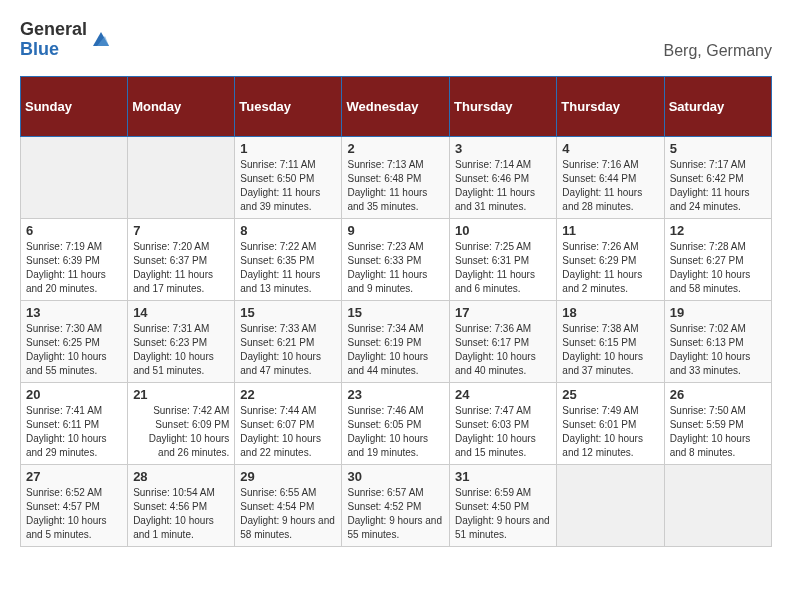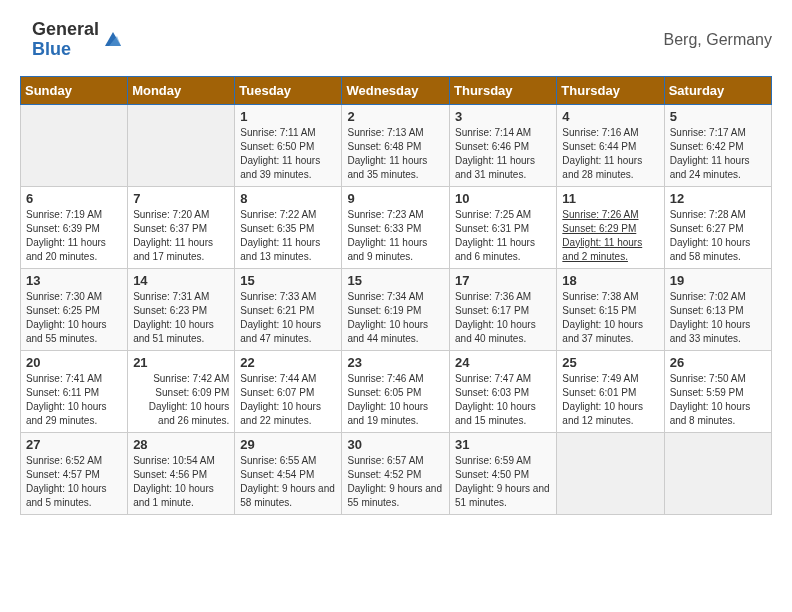--- a/index.html
+++ b/index.html
@@ -6,23 +6,22 @@
     body {
       font-family: Arial, sans-serif;
       background: #fff;
       width: 792px;
       min-height: 612px;
       padding: 20px;
     }
     .header {
       display: flex;
       justify-content: space-between;
-      align-items: center;
+      align-items: flex-end;
       margin-bottom: 16px;
-      margin-left: 12px;
     }
     .logo {
       display: flex;
       align-items: center;
     }
     .logo-text {
       display: flex;
       flex-direction: column;
       line-height: 1.1;
     }
@@ -52,25 +51,25 @@
     .location {
       font-size: 16px;
       color: #555;
     }
     .calendar {
       width: 100%;
       border-collapse: collapse;
       border: 1px solid #ccc;
     }
     .calendar th {
-      background-color: #a16207;
+      background-color: #7f1d1d;
       color: #fff;
       font-size: 13px;
       font-weight: bold;
-      padding: 6px 4px;
+      padding: 22px 4px;
       text-align: left;
       border: 1px solid #2a6db5;
     }
     .calendar td {
       border: 1px solid #ccc;
       vertical-align: top;
       padding: 4px 5px;
       font-size: 10.5px;
       color: #333;
       width: 108px;
@@ -190,21 +189,21 @@
 Daylight: 11 hours and 9 minutes.</div>
         </td>
         <td>
           <span class="day-num">10</span>
           <div class="day-info" style="white-space: pre-line;">Sunrise: 7:25 AM
 Sunset: 6:31 PM
 Daylight: 11 hours and 6 minutes.</div>
         </td>
         <td>
           <span class="day-num">11</span>
-          <div class="day-info" style="white-space: pre-line; text-decoration: underline;">Sunrise: 7:26 AM
+          <div class="day-info" style="white-space: pre-line;">Sunrise: 7:26 AM
 Sunset: 6:29 PM
 Daylight: 11 hours and 2 minutes.</div>
         </td>
         <td>
           <span class="day-num">12</span>
           <div class="day-info" style="white-space: pre-line;">Sunrise: 7:28 AM
 Sunset: 6:27 PM
 Daylight: 10 hours and 58 minutes.</div>
         </td>
       </tr>

